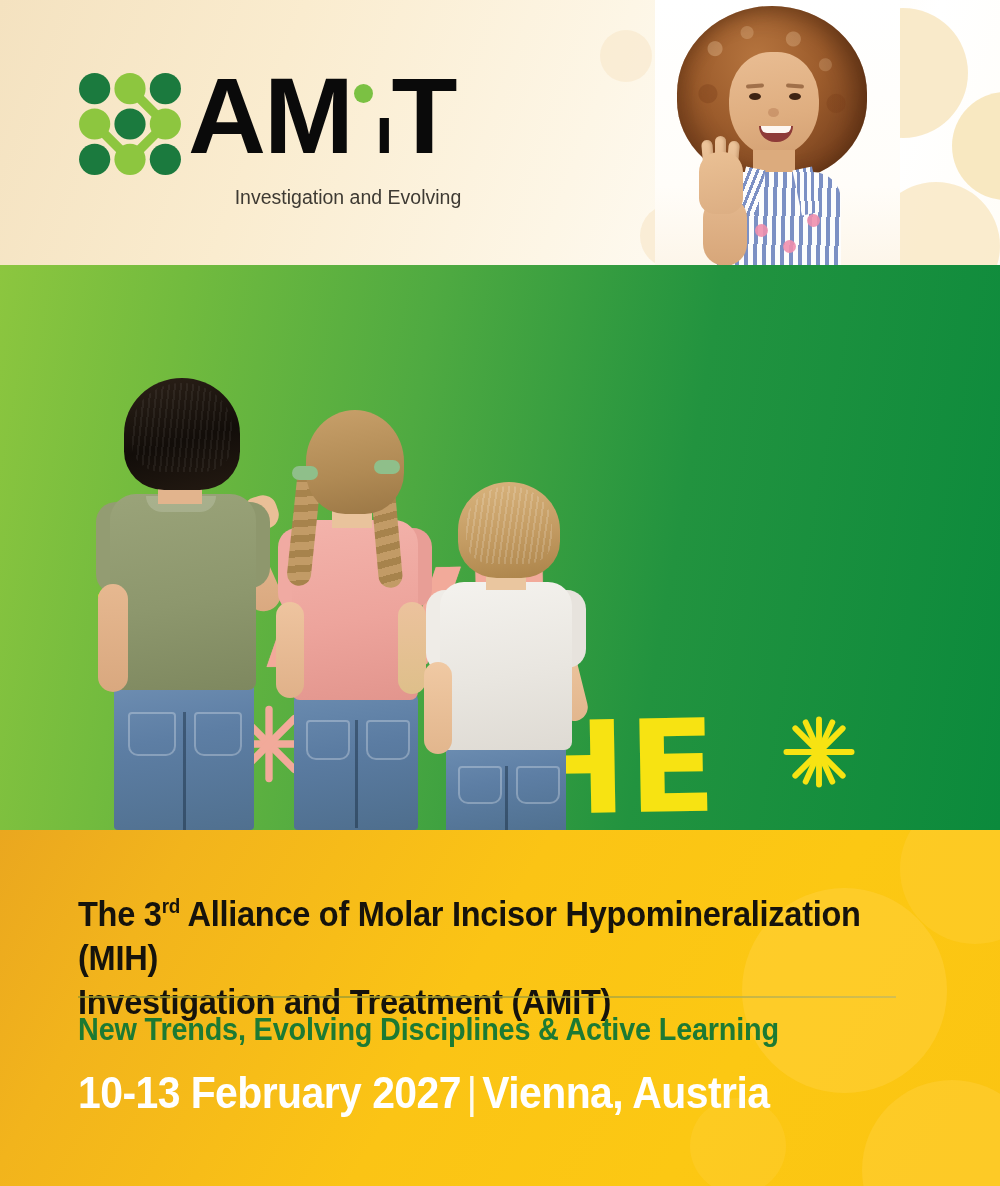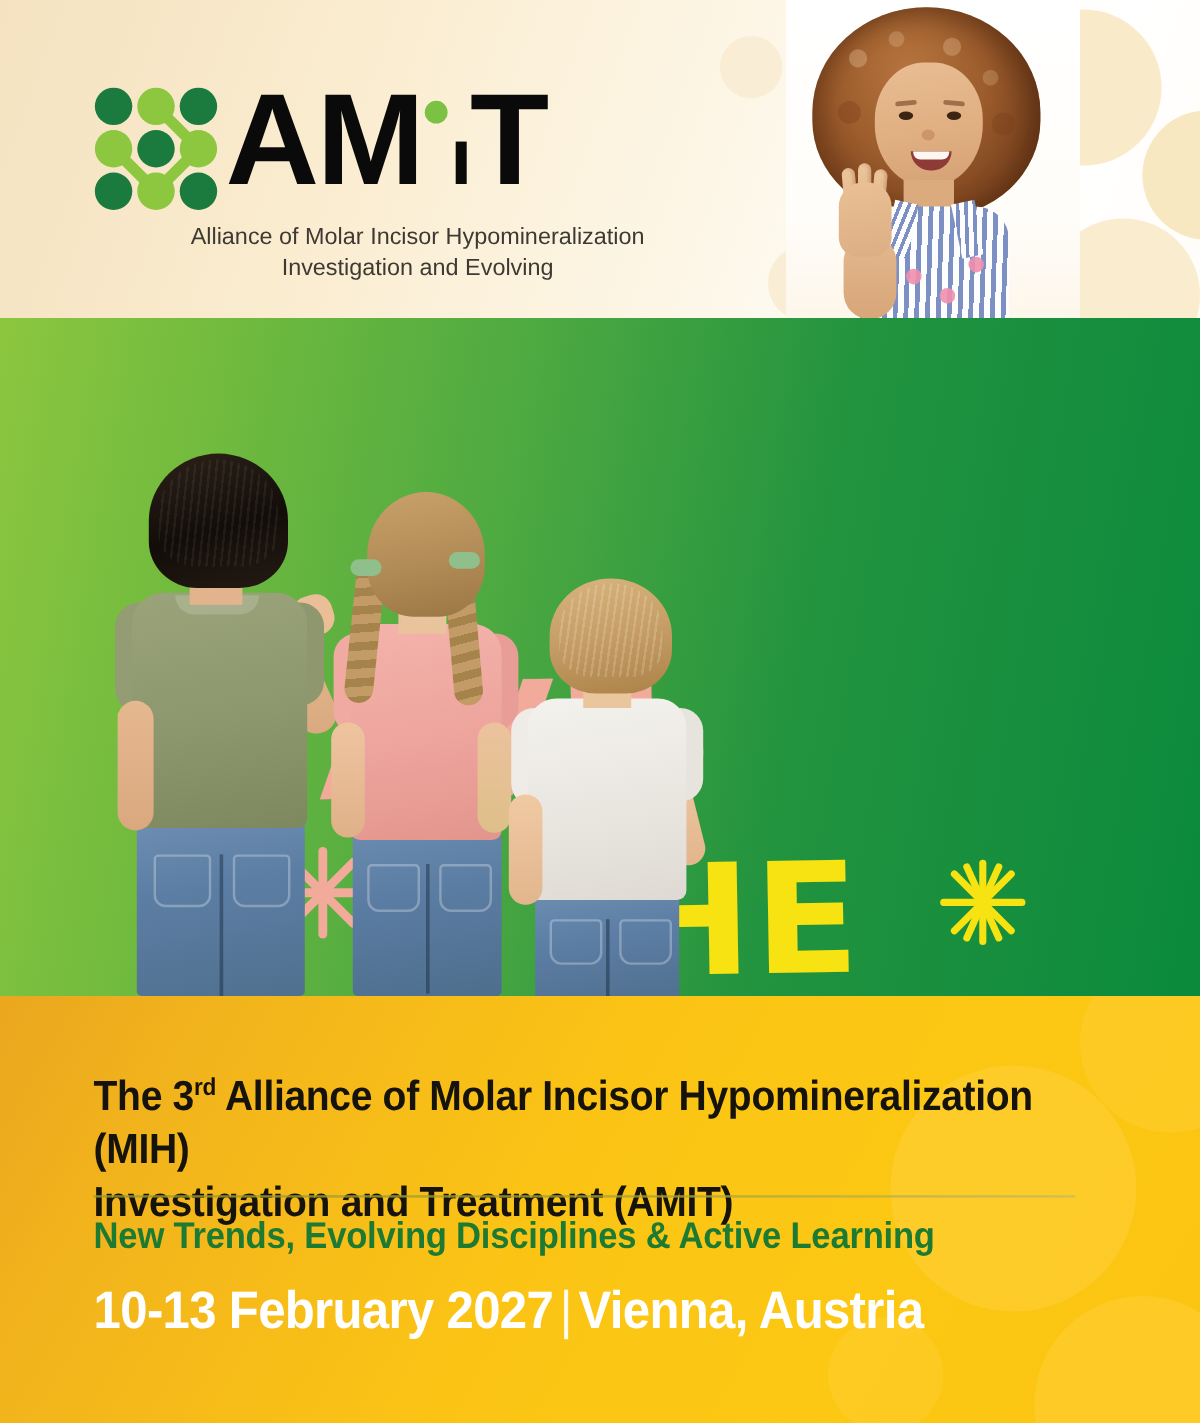--- a/index.html
+++ b/index.html
@@ -358,21 +358,20 @@
         </svg>
         <div class="logo-word">
           <span class="ltr">A</span>
             <span class="ltr">M</span>
             <span class="dot-i"></span>
             <span class="ltr" style="font-size:.62em;position:relative;top:0;">ı</span>
             <span class="ltr">T</span>
         </div>
       </div>
       <div class="logo-sub">
-        <div>Alliance of Molar Incisor Hypomineralization</div>
         <div>Investigation and Evolving</div>
       </div>
     </div>
   </div>
 
   <div class="green">
 
     <svg class="star star-y1" viewBox="0 0 100 100">
       <g stroke="#f7e312" stroke-width="9" stroke-linecap="round">
         <line x1="50" y1="8" x2="50" y2="92"></line>

